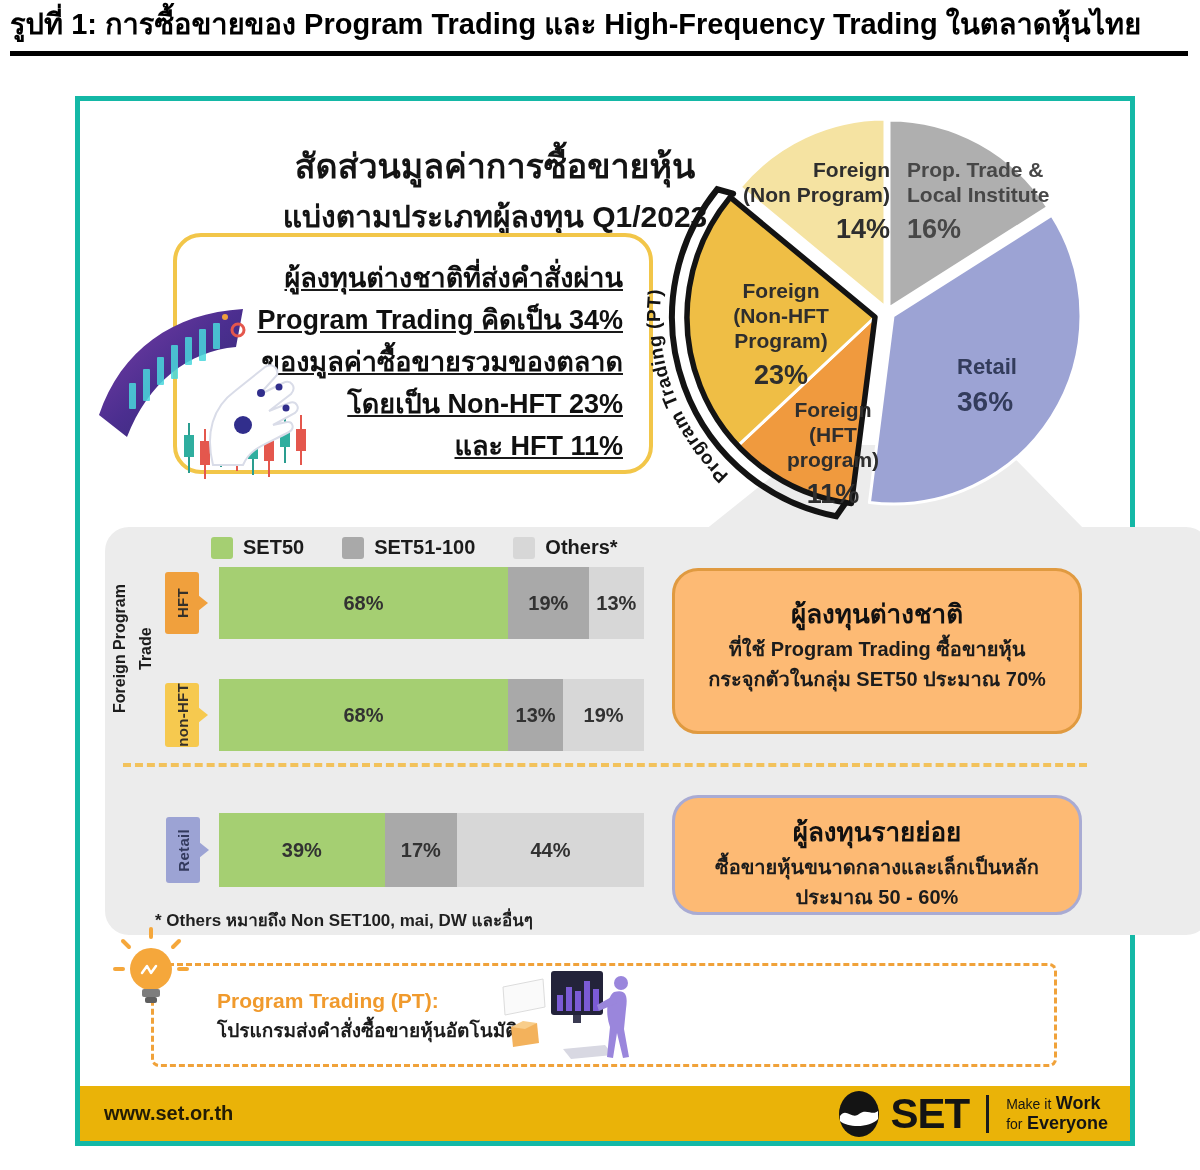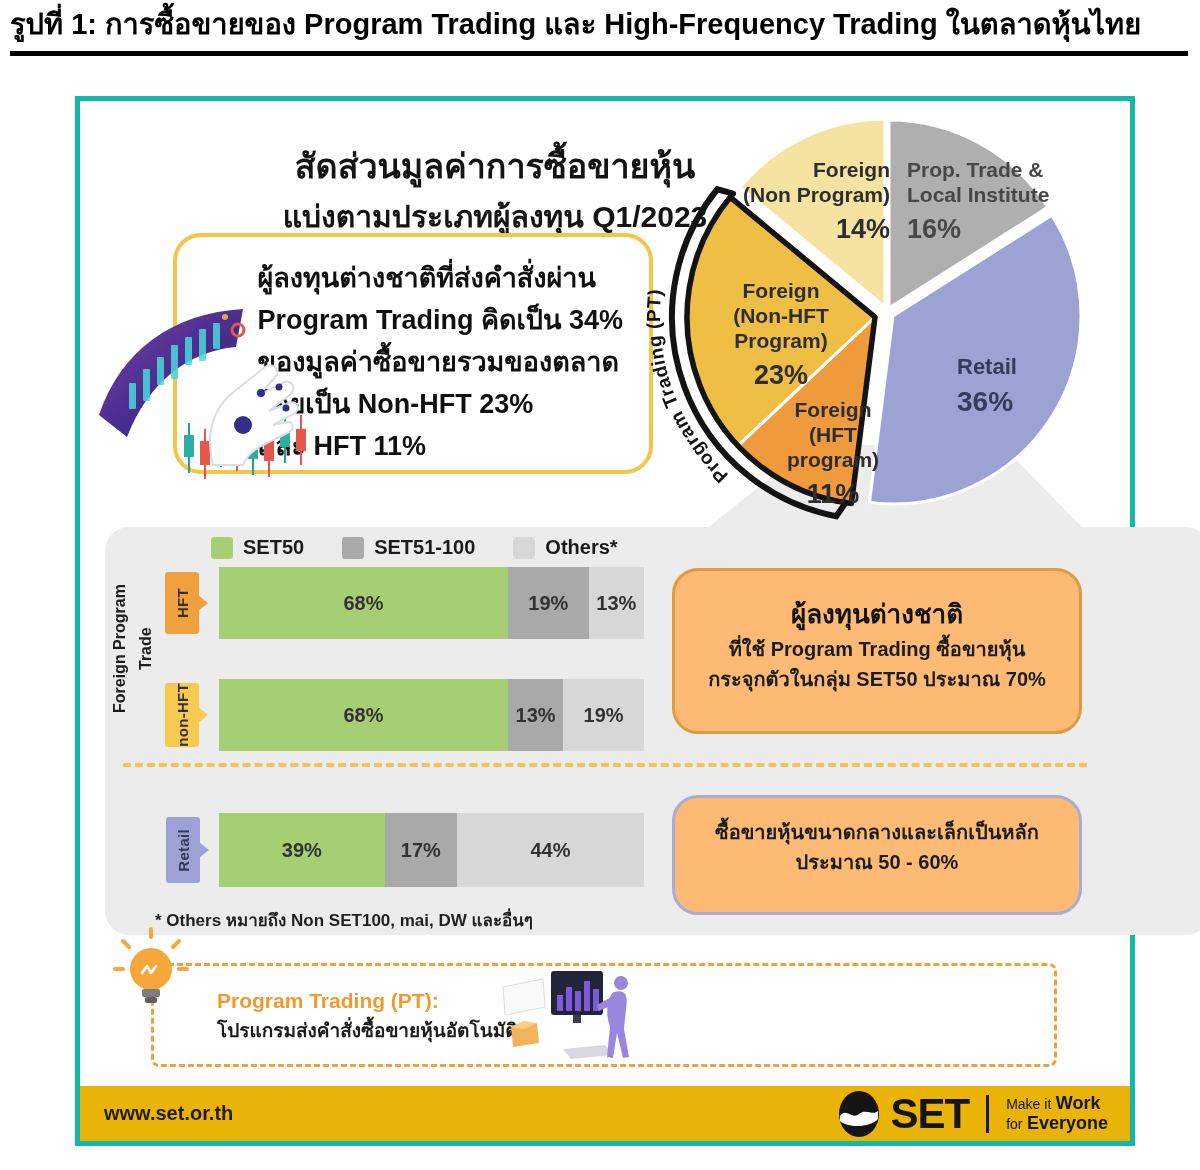--- a/index.html
+++ b/index.html
@@ -25,21 +25,21 @@
   
   .section-heading{left:150px;top:42px;width:530px;text-align:center;color:#141414;}
   .section-heading .h1{font-size:34px;font-weight:800;line-height:46px;}
   .section-heading .h2{font-size:30px;font-weight:800;line-height:40px;margin-top:8px;}
 
   
   .highlight-box{
     left:93px;top:132px;width:480px;height:241px;background:#fff;
     border:4px solid #F2C649;border-radius:28px;box-sizing:border-box;
   }
-  .highlight-text{position:absolute;right:26px;top:20px;}
+  .highlight-text{position:absolute;right:26px;top:20px;text-align:right;text-decoration:underline;}
   .highlight-text .hl{font-size:27px;font-weight:800;line-height:42px;color:#101010;white-space:nowrap;}
 
   
   .pie-tail{left:625px;top:344px;width:380px;height:85px;background:#ECECEC;
     clip-path:polygon(28% 0,78% 0,100% 100%,0 100%);}
   #pie-svg{left:565px;top:-3px;width:470px;height:460px;}
 
   .pie-label{z-index:5;color:#2e2e2e;}
   .pie-label .pl-line{font-size:21px;font-weight:700;line-height:25px;}
   .pie-label .pl-value{font-size:27px;font-weight:800;margin-top:7px;}
@@ -295,20 +295,21 @@
 
     <div class="abs bars-footnote">* Others หมายถึง Non SET100, mai, DW และอื่นๆ</div>
 
     <div class="abs callout callout-foreign">
       <div class="c-title">ผู้ลงทุนต่างชาติ</div>
       <div class="c-line">ที่ใช้ Program Trading ซื้อขายหุ้น</div>
       <div class="c-line">กระจุกตัวในกลุ่ม SET50 ประมาณ 70%</div>
     </div>
 
     <div class="abs callout callout-retail">
+      <div class="c-title">ผู้ลงทุนรายย่อย</div>
       <div class="c-line">ซื้อขายหุ้นขนาดกลางและเล็กเป็นหลัก</div>
       <div class="c-line">ประมาณ 50 - 60%</div>
     </div>
   </div>
 
   <div class="abs definitions-box"></div>
 
   <svg class="abs" id="bulb-svg" width="80" height="100" viewBox="0 0 80 100">
     <g stroke="#F5A73B" stroke-width="4" stroke-linecap="round">
       <line x1="40" y1="10" x2="40" y2="2"></line>

